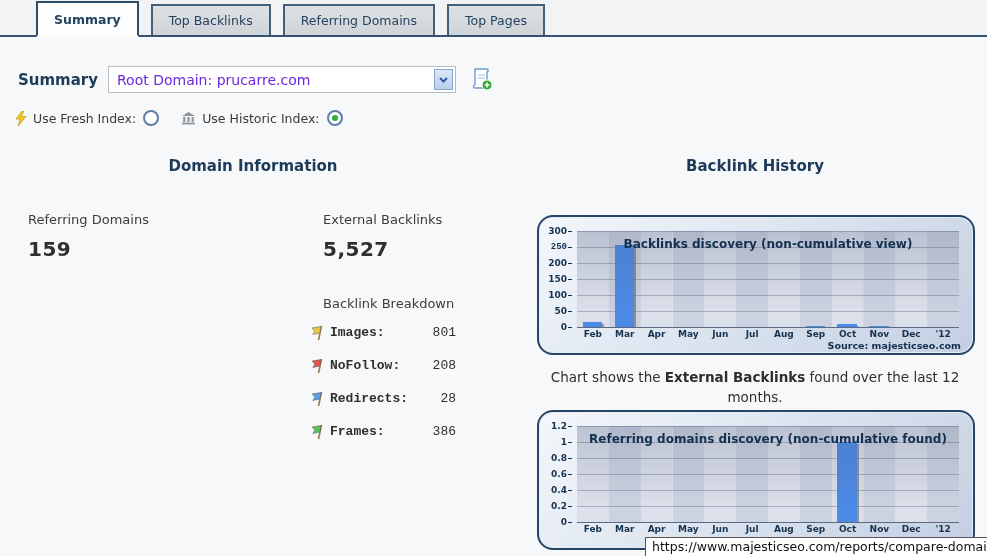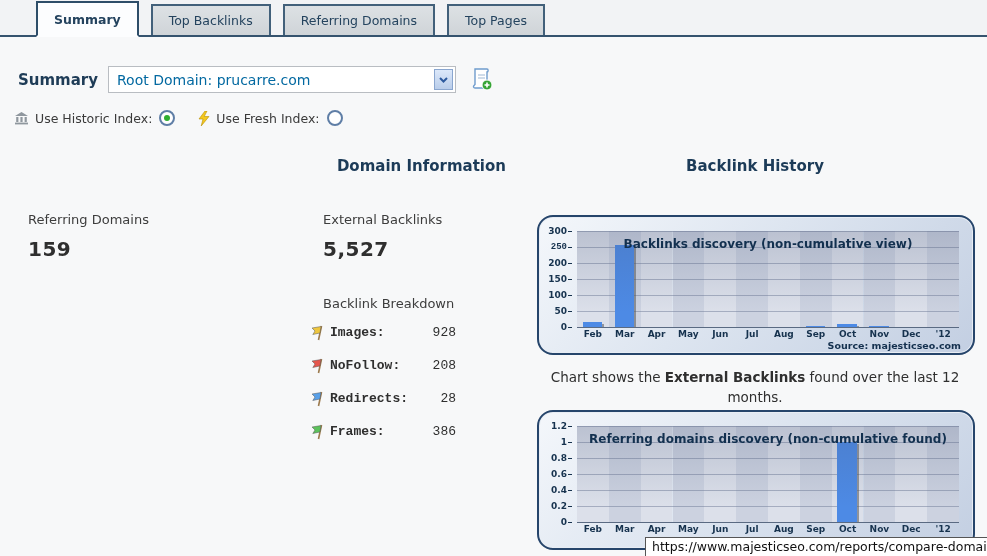--- a/index.html
+++ b/index.html
@@ -32,21 +32,21 @@
     margin-bottom:-2px;border-bottom:2px solid #fcfdfe;
   }
 
   
   .summary-label{position:absolute;left:18px;top:71px;font-size:15px;font-weight:bold;color:#1e3c57;}
   .domain-select{
     position:absolute;left:108px;top:66px;width:348px;height:27px;
     background:#fff;border:1px solid #b9bdc2;box-sizing:border-box;
     display:flex;align-items:center;cursor:pointer;
   }
-  .domain-select .sel-text{flex:1;font-size:14px;color:#0369a1;padding-left:8px;white-space:nowrap;overflow:hidden;}
+  .domain-select .sel-text{flex:1;font-size:14px;color:#6d28d9;padding-left:8px;white-space:nowrap;overflow:hidden;}
   .sel-arrow{
     width:19px;height:21px;margin-right:2px;flex:none;
     background:linear-gradient(#dce8fa,#b9cdea);
     border:1px solid #8aa6cf;box-sizing:border-box;
     display:flex;align-items:center;justify-content:center;
   }
   .report-add{position:absolute;left:471px;top:67px;width:22px;height:24px;cursor:pointer;}
 
   
   .index-row{position:absolute;left:14px;top:110px;display:flex;align-items:center;font-size:12.5px;color:#3a3a3a;}
@@ -54,21 +54,21 @@
   .index-item .ic{margin-right:6px;display:inline-flex;}
   .radio{
     width:12px;height:12px;border-radius:50%;
     border:2px solid #5f7ea6;background:#fff;margin-left:7px;
     display:inline-flex;align-items:center;justify-content:center;cursor:pointer;
   }
   .radio.checked::after{content:"";width:6px;height:6px;border-radius:50%;background:#2fae2f;}
 
   
   .section-title{position:absolute;font-size:15px;font-weight:bold;color:#1c3b58;text-align:center;}
-  #domain-info-title{left:0;top:157px;width:506px;text-align:right;}
+  #domain-info-title{left:0;top:157px;width:506px;}
   #backlink-history-title{left:523px;top:157px;width:464px;}
 
   
   .metric-label{position:absolute;font-size:13px;color:#3d3d3d;}
   .metric-value{position:absolute;font-size:20px;font-weight:bold;color:#2f2f2f;letter-spacing:.5px;}
   .stats{position:absolute;left:28px;top:342px;font-size:13px;color:#2f2f2f;}
   .stats .line{margin-bottom:13px;}
   .stats b{font-weight:bold;}
   .bd-title{position:absolute;left:323px;top:296px;font-size:13px;color:#3d3d3d;}
   .bd-list{position:absolute;left:310px;top:322px;width:146px;font-family:Liberation Mono, monospace;}
@@ -145,40 +145,40 @@
       <line x1="7" y1="8" x2="14" y2="8" stroke="#9fb8d4" stroke-width="1"></line>
       <line x1="7" y1="11" x2="14" y2="11" stroke="#9fb8d4" stroke-width="1"></line>
       <circle cx="16" cy="18" r="5" fill="#35a435" stroke="#fff" stroke-width="1"></circle>
       <path d="M16 15.5 v5 M13.5 18 h5" stroke="#fff" stroke-width="1.6"></path>
     </svg>
   </div>
 
   <div class="index-row" id="index-row">
       <div class="index-item">
         <div class="ic">
+          <svg width="13" height="15" viewBox="0 0 13 15">
+            <path d="M8 0 L2 8 H6 L4.2 15 L12 5.5 H7.2 L10 0 Z" fill="#f4c81e" stroke="#b78e06" stroke-width="0.6"></path>
+          </svg>
+        </div>
+        <div style="display: inline;">Use Fresh Index:</div>
+        <div class="radio"></div>
+      </div>
+      <div class="index-item">
+        <div class="ic">
           <svg width="15" height="14" viewBox="0 0 15 14" fill="#8f979e">
             <path d="M1 5 L7.5 1 L14 5 Z"></path>
             <rect x="2.2" y="6" width="2.2" height="5"></rect>
             <rect x="6.4" y="6" width="2.2" height="5"></rect>
             <rect x="10.6" y="6" width="2.2" height="5"></rect>
             <rect x="1" y="11.6" width="13" height="1.8"></rect>
           </svg>
         </div>
         <div style="display: inline;">Use Historic Index:</div>
         <div class="radio checked"></div>
       </div>
-      <div class="index-item">
-        <div class="ic">
-          <svg width="13" height="15" viewBox="0 0 13 15">
-            <path d="M8 0 L2 8 H6 L4.2 15 L12 5.5 H7.2 L10 0 Z" fill="#f4c81e" stroke="#b78e06" stroke-width="0.6"></path>
-          </svg>
-        </div>
-        <div style="display: inline;">Use Fresh Index:</div>
-        <div class="radio"></div>
-      </div>
     </div>
 
   <div class="section-title" id="domain-info-title">Domain Information</div>
   <div class="section-title" id="backlink-history-title">Backlink History</div>
 
   <div class="metric-label" style="left:28px;top:212px;">Referring Domains</div>
   <div class="metric-value" style="left:28px;top:237px;">159</div>
   <div class="metric-label" style="left:323px;top:212px;">External Backlinks</div>
   <div class="metric-value" style="left:323px;top:237px;">5,527</div>
 
@@ -186,21 +186,21 @@
   <div class="bd-title">Backlink Breakdown</div>
   <div class="bd-list" id="bd-list">
       <div class="bd-row">
         <div class="ic">
           <svg width="16" height="17" viewBox="0 0 16 17">
             <line x1="11.5" y1="2" x2="8.5" y2="16" stroke="#9c7a4e" stroke-width="1.6"></line>
             <path d="M11 2.5 L2 4 L5 7 L2.8 10.5 L10 9 Z" fill="#eec63e" stroke="#555" stroke-width="0.5"></path>
           </svg>
         </div>
         <div class="lbl">Images:</div>
-        <div class="val">928</div>
+        <div class="val">801</div>
       </div>
       <div class="bd-row">
         <div class="ic">
           <svg width="16" height="17" viewBox="0 0 16 17">
             <line x1="11.5" y1="2" x2="8.5" y2="16" stroke="#9c7a4e" stroke-width="1.6"></line>
             <path d="M11 2.5 L2 4 L5 7 L2.8 10.5 L10 9 Z" fill="#e4564c" stroke="#555" stroke-width="0.5"></path>
           </svg>
         </div>
         <div class="lbl">NoFollow:</div>
         <div class="val">208</div>

